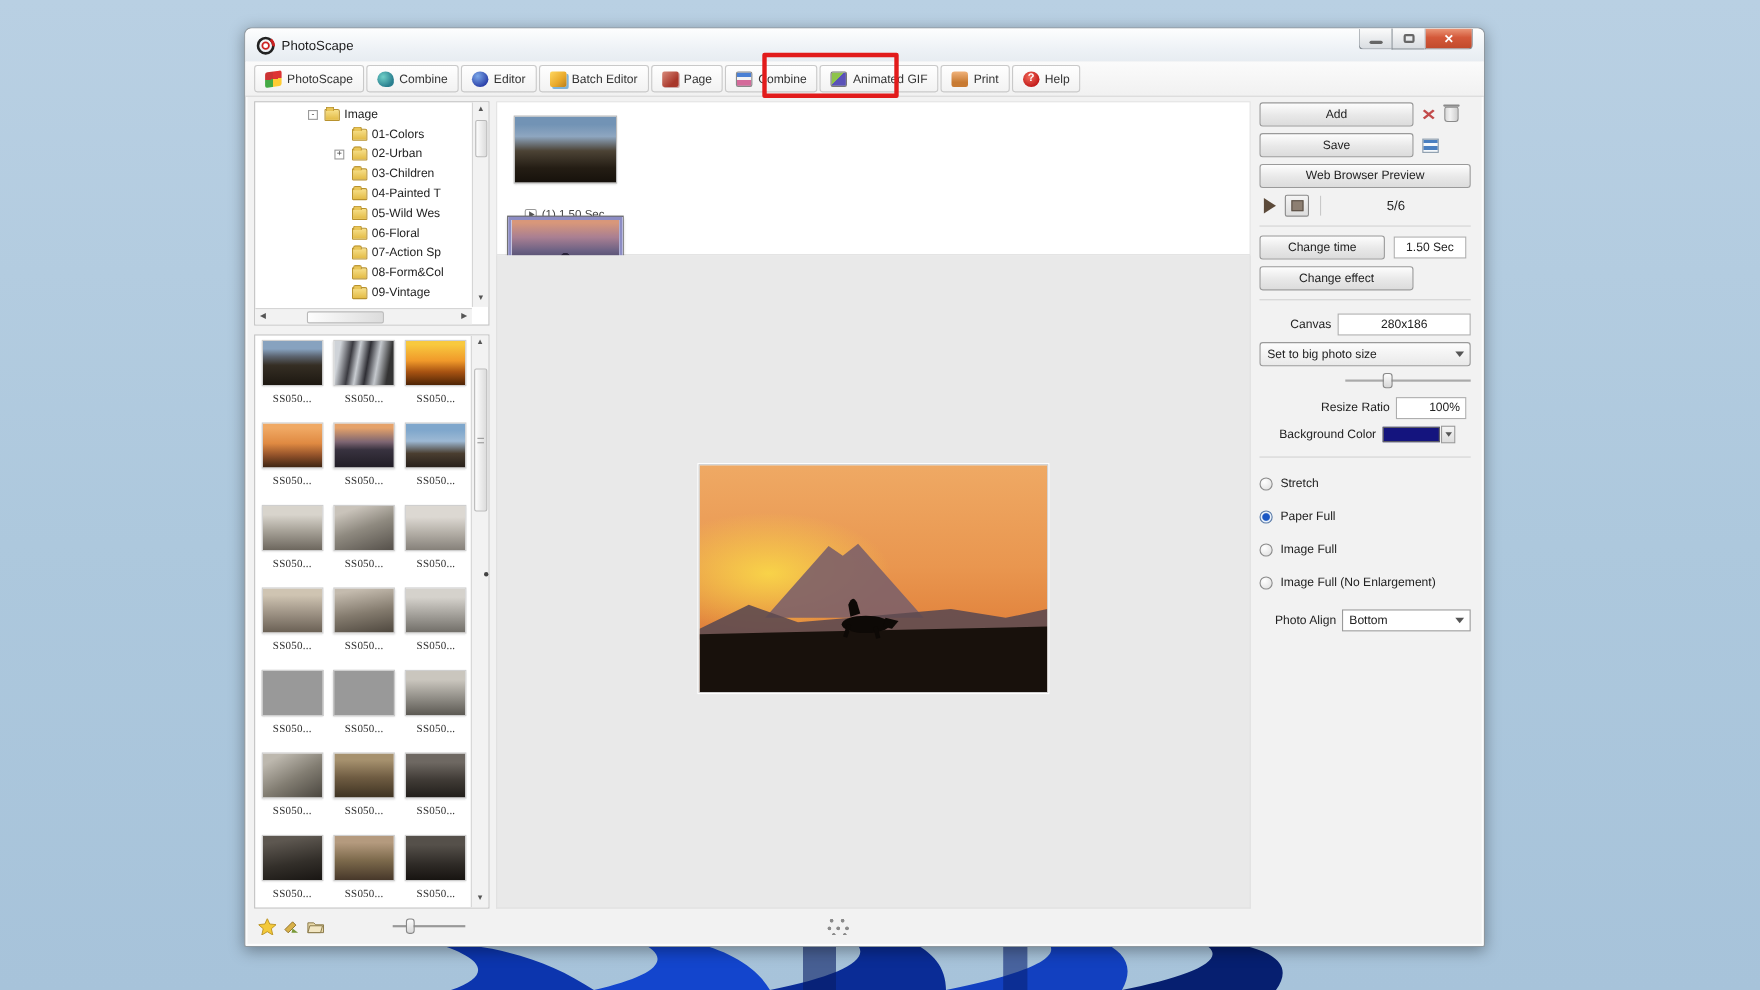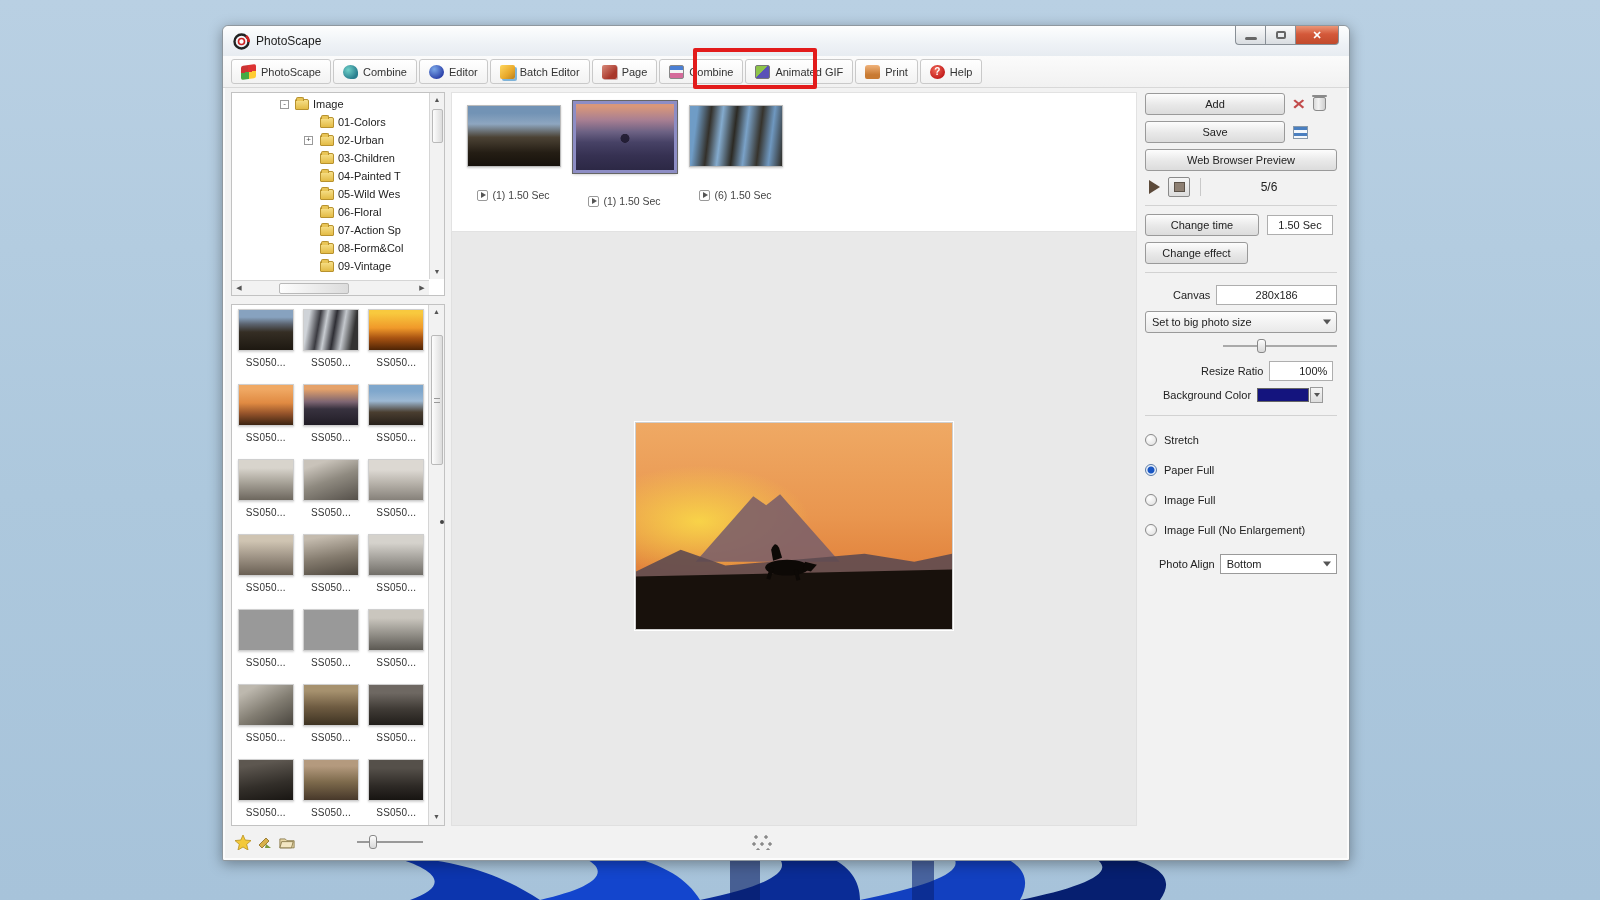--- a/index.html
+++ b/index.html
@@ -82,21 +82,21 @@
   .vthumb { margin:2px auto; width:11px; height:34px; }
   .hthumb { margin:0 auto; width:70px; height:11px; }
 
   .thumb-box { margin-top:8px; margin-right:0; flex:1; background:#fff;
     border:1px solid #c2c2c2; position:relative; overflow:hidden; }
   .thumb-grid { position:absolute; left:3px; top:4px; right:17px; bottom:0;
     display:grid; grid-template-columns:repeat(3,1fr); grid-auto-rows:75px; column-gap:4px; }
   .cell { display:flex; flex-direction:column; align-items:center; }
   .ph { width:56px; height:42px; border:1px solid #cfcfcf; box-shadow:0 1px 2px rgba(0,0,0,.18);
     background:#999; }
-  .cell-label { font-size:10px; color:#333; margin-top:6px; letter-spacing:.2px; }
+  .cell-label { font-size:10px; color:#333; margin-top:6px; letter-spacing:.2px;font-family:Liberation Serif, serif; }
   .cell:nth-child(1) .ph { background:linear-gradient(180deg,#87a2bf 18%,#5c6470 35%,#352e24 55%,#1d1811); }
   .cell:nth-child(2) .ph { background:linear-gradient(100deg,#cfd3d8 10%,#3a3a40 28%,#c8ccd1 40%,#2e2e34 55%,#c4c8cd 70%,#333 88%); }
   .cell:nth-child(3) .ph { background:linear-gradient(180deg,#f8c93e 8%,#f0992a 45%,#a85312 70%,#4e2405); }
   .cell:nth-child(4) .ph { background:linear-gradient(180deg,#f0a964 10%,#e08a42 45%,#93522a 72%,#3c2412); }
   .cell:nth-child(5) .ph { background:linear-gradient(180deg,#e5a26a 10%,#7d6572 42%,#38323f 60%,#211d26); }
   .cell:nth-child(6) .ph { background:linear-gradient(180deg,#7fa7cc 15%,#9db9d4 40%,#4a3e30 68%,#27201a); }
   .cell:nth-child(7) .ph { background:linear-gradient(180deg,#d8d4cc 20%,#a9a49a 55%,#6d675e); }
   .cell:nth-child(8) .ph { background:linear-gradient(160deg,#c9c3ba 15%,#8f8a80 50%,#55504a); }
   .cell:nth-child(9) .ph { background:linear-gradient(180deg,#dcd8d2 25%,#b5b0a8 60%,#86817a); }
   .cell:nth-child(10) .ph { background:linear-gradient(180deg,#cfc4b2 15%,#9f9486 55%,#6a6054); }
@@ -114,21 +114,21 @@
   .thumb-vscroll { position:absolute; right:0; top:0; bottom:0; width:16px; background:#f2f2f2;
     border-left:1px solid #d5d5d5; }
   .tvthumb { margin:16px auto 0; width:12px; height:130px; display:flex; align-items:center; justify-content:center; }
   .grip-lines { width:6px; height:5px; border-top:1px solid #999; border-bottom:1px solid #999; }
 
   
   .main-panel { flex:1; display:flex; flex-direction:column; padding:4px 2px 0 6px; position:relative; }
   .splitter-dot { position:absolute; left:-5px; top:432px; width:4px; height:4px;
     border-radius:50%; background:#444; }
   .filmstrip { background:#fff; border:1px solid #e2e2e2; height:140px;
-    display:flex; align-items:flex-start; padding:12px 4px 0 6px; }
+    display:flex; align-items:flex-start; padding:12px 4px 0 6px;flex-direction:column; }
   .frame-col { width:111px; display:flex; flex-direction:column; align-items:center; }
   .fthumb { width:94px; height:62px; border:1px solid #bbb; box-shadow:0 1px 2px rgba(0,0,0,.2); }
   .frame-col.selected .fthumb { width:104px; height:72px; margin-top:-4px;
     border:3px solid #8d8dc4; background-clip:padding-box; box-shadow:0 0 0 1px #666, 0 1px 3px rgba(0,0,0,.3); }
   .f1 { background:linear-gradient(180deg,#7293b5 12%,#8ea6c0 30%,#4c4335 52%,#241d14 78%,#16110b); }
   .f2 { background:linear-gradient(95deg,#d7dade 6%,#35353b 20%,#cfd2d6 32%,#2c2c32 46%,#d3d6da 58%,#303036 72%,#c9ccd0 84%,#2a2a30); }
   .f3 { background:radial-gradient(circle at 45% 58%, rgba(40,20,5,.9) 0 9%, transparent 10%),
         linear-gradient(180deg,#f8cf42 6%,#f2a32c 40%,#c9661a 64%,#6b2f08 84%,#351503); }
   .f4 { background:radial-gradient(circle at 45% 48%, rgba(50,25,8,.85) 0 10%, transparent 11%),
         linear-gradient(180deg,#f2b277 8%,#e3914a 42%,#b56a30 66%,#6e3d1c); }
@@ -528,21 +528,21 @@
             </span>
           <span class="counter-sep"></span>
           <span class="counter">5/6</span>
         </div>
         <hr class="hr">
         <div class="rp-row">
           <div class="btn" style="width:114px">Change time</div>
           <div class="value-box" style="width:66px;margin-left:8px">1.50 Sec</div>
         </div>
         <div class="rp-row">
-          <div class="btn" style="width:103px">Change effect</div>
+          <div class="btn" style="width:140px">Change effect</div>
         </div>
         <hr class="hr">
         <div class="rp-row" style="margin-top:12px">
           <span class="lbl" style="margin-left:28px">Canvas</span>
           <div class="value-box" style="flex:1;margin-left:6px">280x186</div>
         </div>
         <div class="rp-row">
           <div class="dropdown">
             <span>Set to big photo size</span>
             <span class="arrow"></span>

